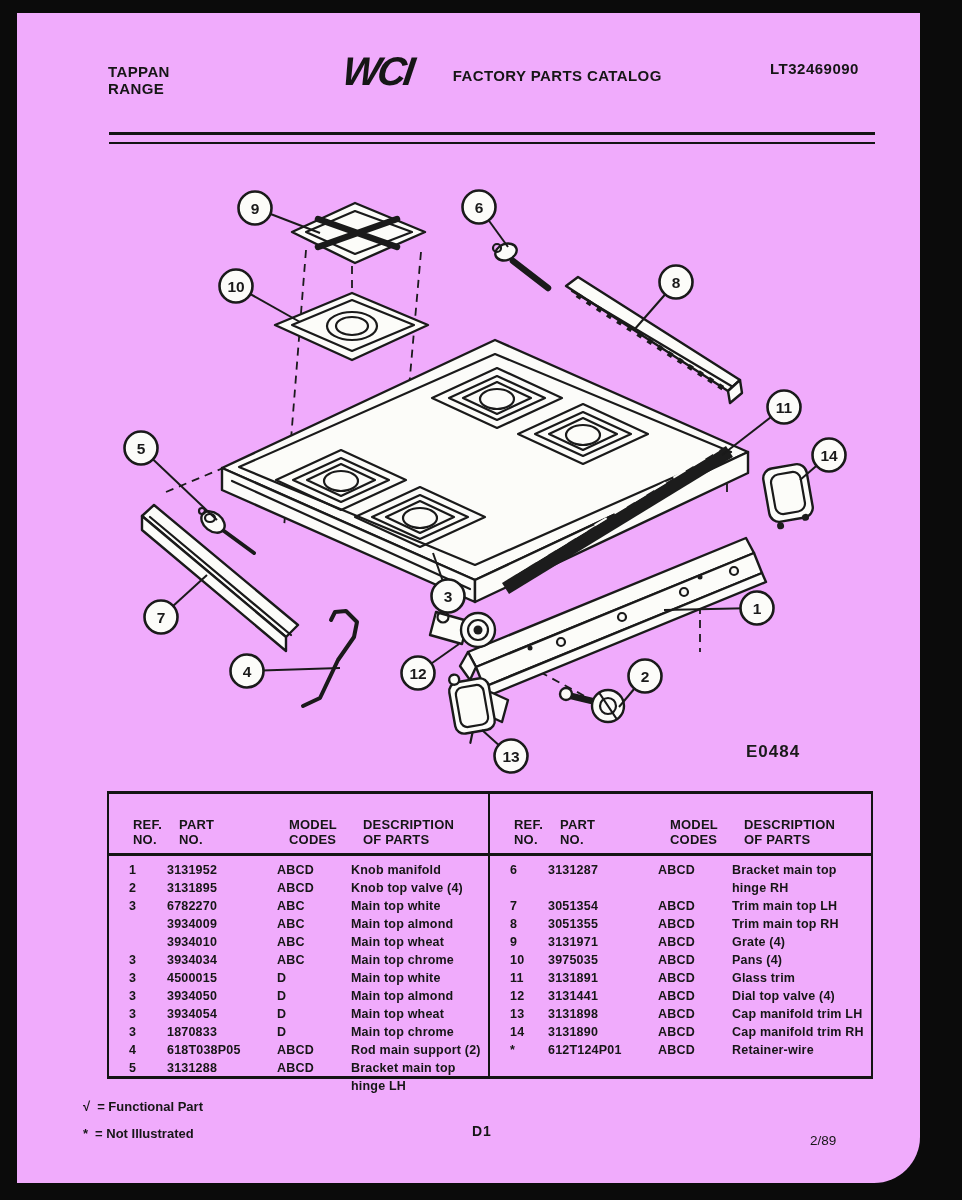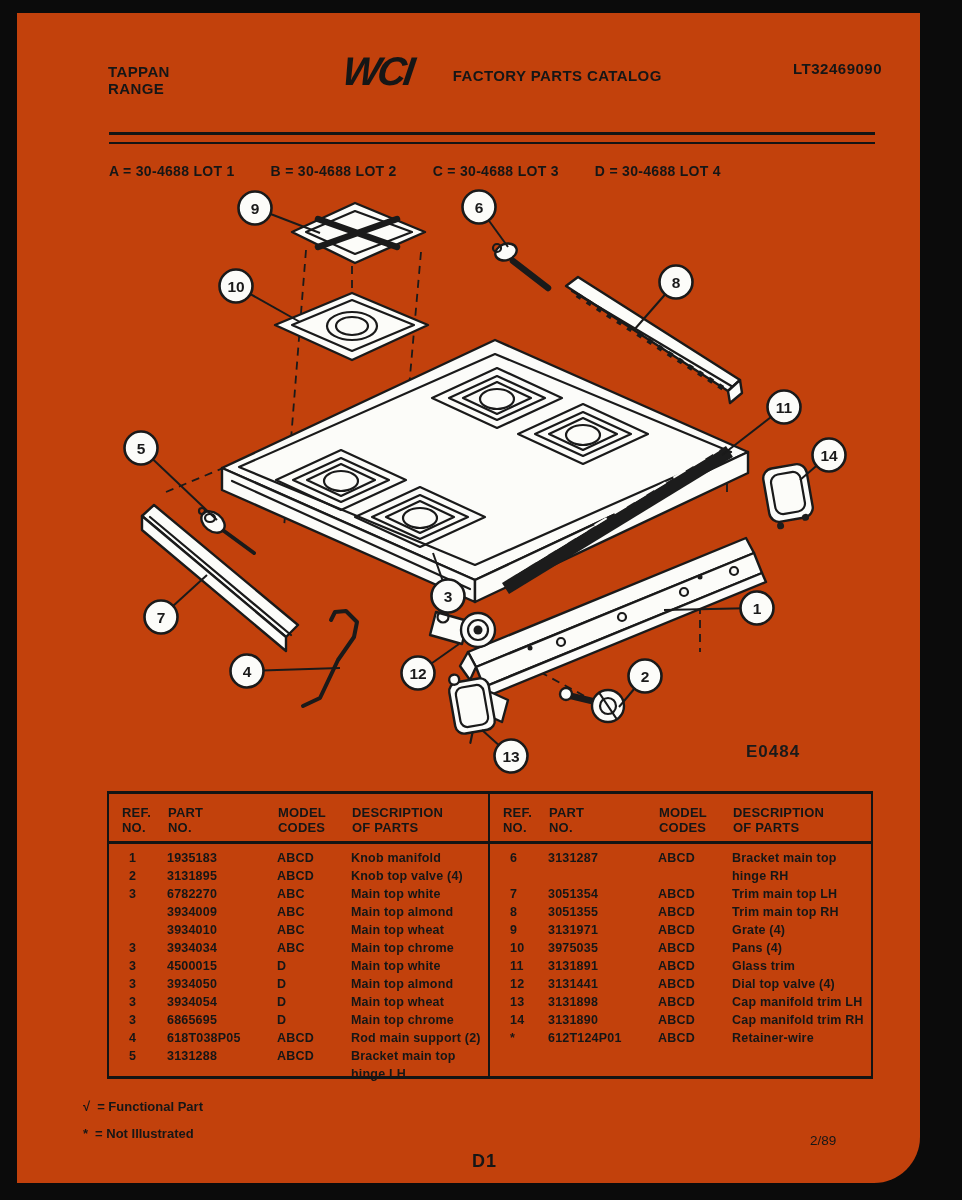--- a/index.html
+++ b/index.html
@@ -7,34 +7,34 @@
     width:962px;height:1200px;
     background:#0b0b0b;
     position:relative;
     overflow:hidden;
     font-family:"Liberation Sans",sans-serif;
     color:#161616;
   }
   .page{
     position:absolute;left:17px;top:13px;
     width:903px;height:1170px;
-    background:#c2410c;
+    background:#f0abfc;
     border-bottom-right-radius:46px;
   }
   .abs{position:absolute;}
   
   .brand{left:91px;top:50px;font-size:15px;font-weight:700;line-height:17px;letter-spacing:.4px;}
   .logo-row{left:326px;top:38px;display:flex;align-items:flex-start;}
   .wci{
     font-size:40px;font-weight:700;font-style:italic;
     letter-spacing:-3px;transform:skewX(-8deg);
     line-height:40px;
   }
   .catalog-title{font-size:15px;font-weight:700;margin:16px 0 0 14px;letter-spacing:.4px;padding-left:27px;}
-  .pubnum{left:753px;top:47px;width:112px;text-align:right;font-size:15px;font-weight:700;letter-spacing:.5px;}
+  .pubnum{left:753px;top:47px;width:112px;text-align:left;font-size:15px;font-weight:700;letter-spacing:.5px;}
   .rule-double{left:92px;top:119px;width:766px;height:7px;border-top:3.5px solid #141414;border-bottom:2.5px solid #141414;}
   .model-line{left:92px;top:150px;display:flex;gap:36px;font-size:14px;font-weight:700;letter-spacing:.3px;}
   
   .diagram-svg{position:absolute;left:0;top:175px;}
   .ln{fill:none;stroke:#1a1a1a;stroke-width:2.2;stroke-linejoin:round;stroke-linecap:round;}
   .fw{fill:#fcfcf9;stroke:#1a1a1a;stroke-width:2.4;stroke-linejoin:round;}
   .w4{stroke-width:4;}
   .xb{stroke-width:6.5;}
   .dash{fill:none;stroke:#1a1a1a;stroke-width:1.8;stroke-dasharray:8 6;}
   .hatch{fill:none;stroke:#1a1a1a;stroke-width:5;stroke-dasharray:5 7;}
@@ -49,56 +49,50 @@
     left:90px;top:778px;width:766px;height:288px;
     border-top:3.5px solid #141414;border-bottom:3.5px solid #141414;
     border-left:2px solid #141414;border-right:2px solid #141414;
     display:flex;box-sizing:border-box;
   }
   .half{width:50%;padding:7px 6px 0 12px;box-sizing:border-box;}
   .half.left{border-right:2.5px solid #141414;}
   .thead{
     display:grid;grid-template-columns:46px 110px 74px auto;
     font-size:13px;font-weight:700;line-height:15px;
-    padding:0 6px 6px 13px;margin:4px -6px 5px -12px;
+    padding:0 6px 6px 24px;margin:16px -6px 5px -12px;
     border-bottom:3px solid #141414;letter-spacing:.2px;
   }
   .tr{display:grid;grid-template-columns:46px 110px 74px auto;font-size:12.5px;font-weight:700;line-height:18px;letter-spacing:.2px;}
   .td.ref{padding-left:8px;}
   .td.desc{white-space:pre-line;}
   
   .legend-row{display:flex;gap:7px;font-size:13px;font-weight:700;}
   .legend-1{left:66px;top:1086px;}
   .legend-2{left:66px;top:1113px;}
-  .page-code{left:455px;top:1110px;font-size:18px;font-weight:700;letter-spacing:1px;margin-top:28px;}
+  .page-code{left:455px;top:1110px;font-size:14px;font-weight:700;letter-spacing:1px;}
   .rev-date{left:793px;top:1120px;font-size:13.5px;font-weight:400;}
 </style>
 </head>
 <body>
 
 <div class="page">
 
   <div class="abs brand">
     <div>TAPPAN</div>
     <div>RANGE</div>
   </div>
   <div class="abs logo-row">
     <div class="wci">WCI</div>
     <div class="catalog-title">FACTORY PARTS CATALOG</div>
   </div>
   <div class="abs pubnum">LT32469090</div>
 
   <div class="abs rule-double"></div>
 
-  <div class="abs model-line">
-    <span>A = 30-4688 LOT 1</span>
-    <span>B = 30-4688 LOT 2</span>
-    <span>C = 30-4688 LOT 3</span>
-    <span>D = 30-4688 LOT 4</span>
-  </div>
 
   <svg class="diagram-svg" width="903" height="592" viewBox="17 188 903 592">
 
     <path class="dash" d="M306,250 L284,528 M421,252 L401,478 M352,266 L352,291 M166,492 L350,415 M700,592 L700,652 M727,442 L727,492 M540,672 L592,700"></path>
 
     <g>
       <polygon class="fw" points="292,232 355,203 425,232 355,263"></polygon>
       <polygon class="ln" points="306,232 355,211 412,232 355,254"></polygon>
       <path class="ln xb" d="M318,219 L397,247 M397,219 L318,247"></path>
     </g>
@@ -300,21 +294,21 @@
     <div class="half left">
       <div class="thead">
         <div><span>REF.</span><br><span>NO.</span></div>
         <div><span>PART</span><br><span>NO.</span></div>
         <div><span>MODEL</span><br><span>CODES</span></div>
         <div><span>DESCRIPTION</span><br><span>OF PARTS</span></div>
       </div>
       <div>
           <div class="tr">
             <div class="td ref">1</div>
-            <div class="td part">1935183</div>
+            <div class="td part">3131952</div>
             <div class="td codes">ABCD</div>
             <div class="td desc">Knob manifold</div>
           </div>
           <div class="tr">
             <div class="td ref">2</div>
             <div class="td part">3131895</div>
             <div class="td codes">ABCD</div>
             <div class="td desc">Knob top valve (4)</div>
           </div>
           <div class="tr">
@@ -354,21 +348,21 @@
             <div class="td desc">Main top almond</div>
           </div>
           <div class="tr">
             <div class="td ref">3</div>
             <div class="td part">3934054</div>
             <div class="td codes">D</div>
             <div class="td desc">Main top wheat</div>
           </div>
           <div class="tr">
             <div class="td ref">3</div>
-            <div class="td part">6865695</div>
+            <div class="td part">1870833</div>
             <div class="td codes">D</div>
             <div class="td desc">Main top chrome</div>
           </div>
           <div class="tr">
             <div class="td ref">4</div>
             <div class="td part">618T038P05</div>
             <div class="td codes">ABCD</div>
             <div class="td desc">Rod main support (2)</div>
           </div>
           <div class="tr">

